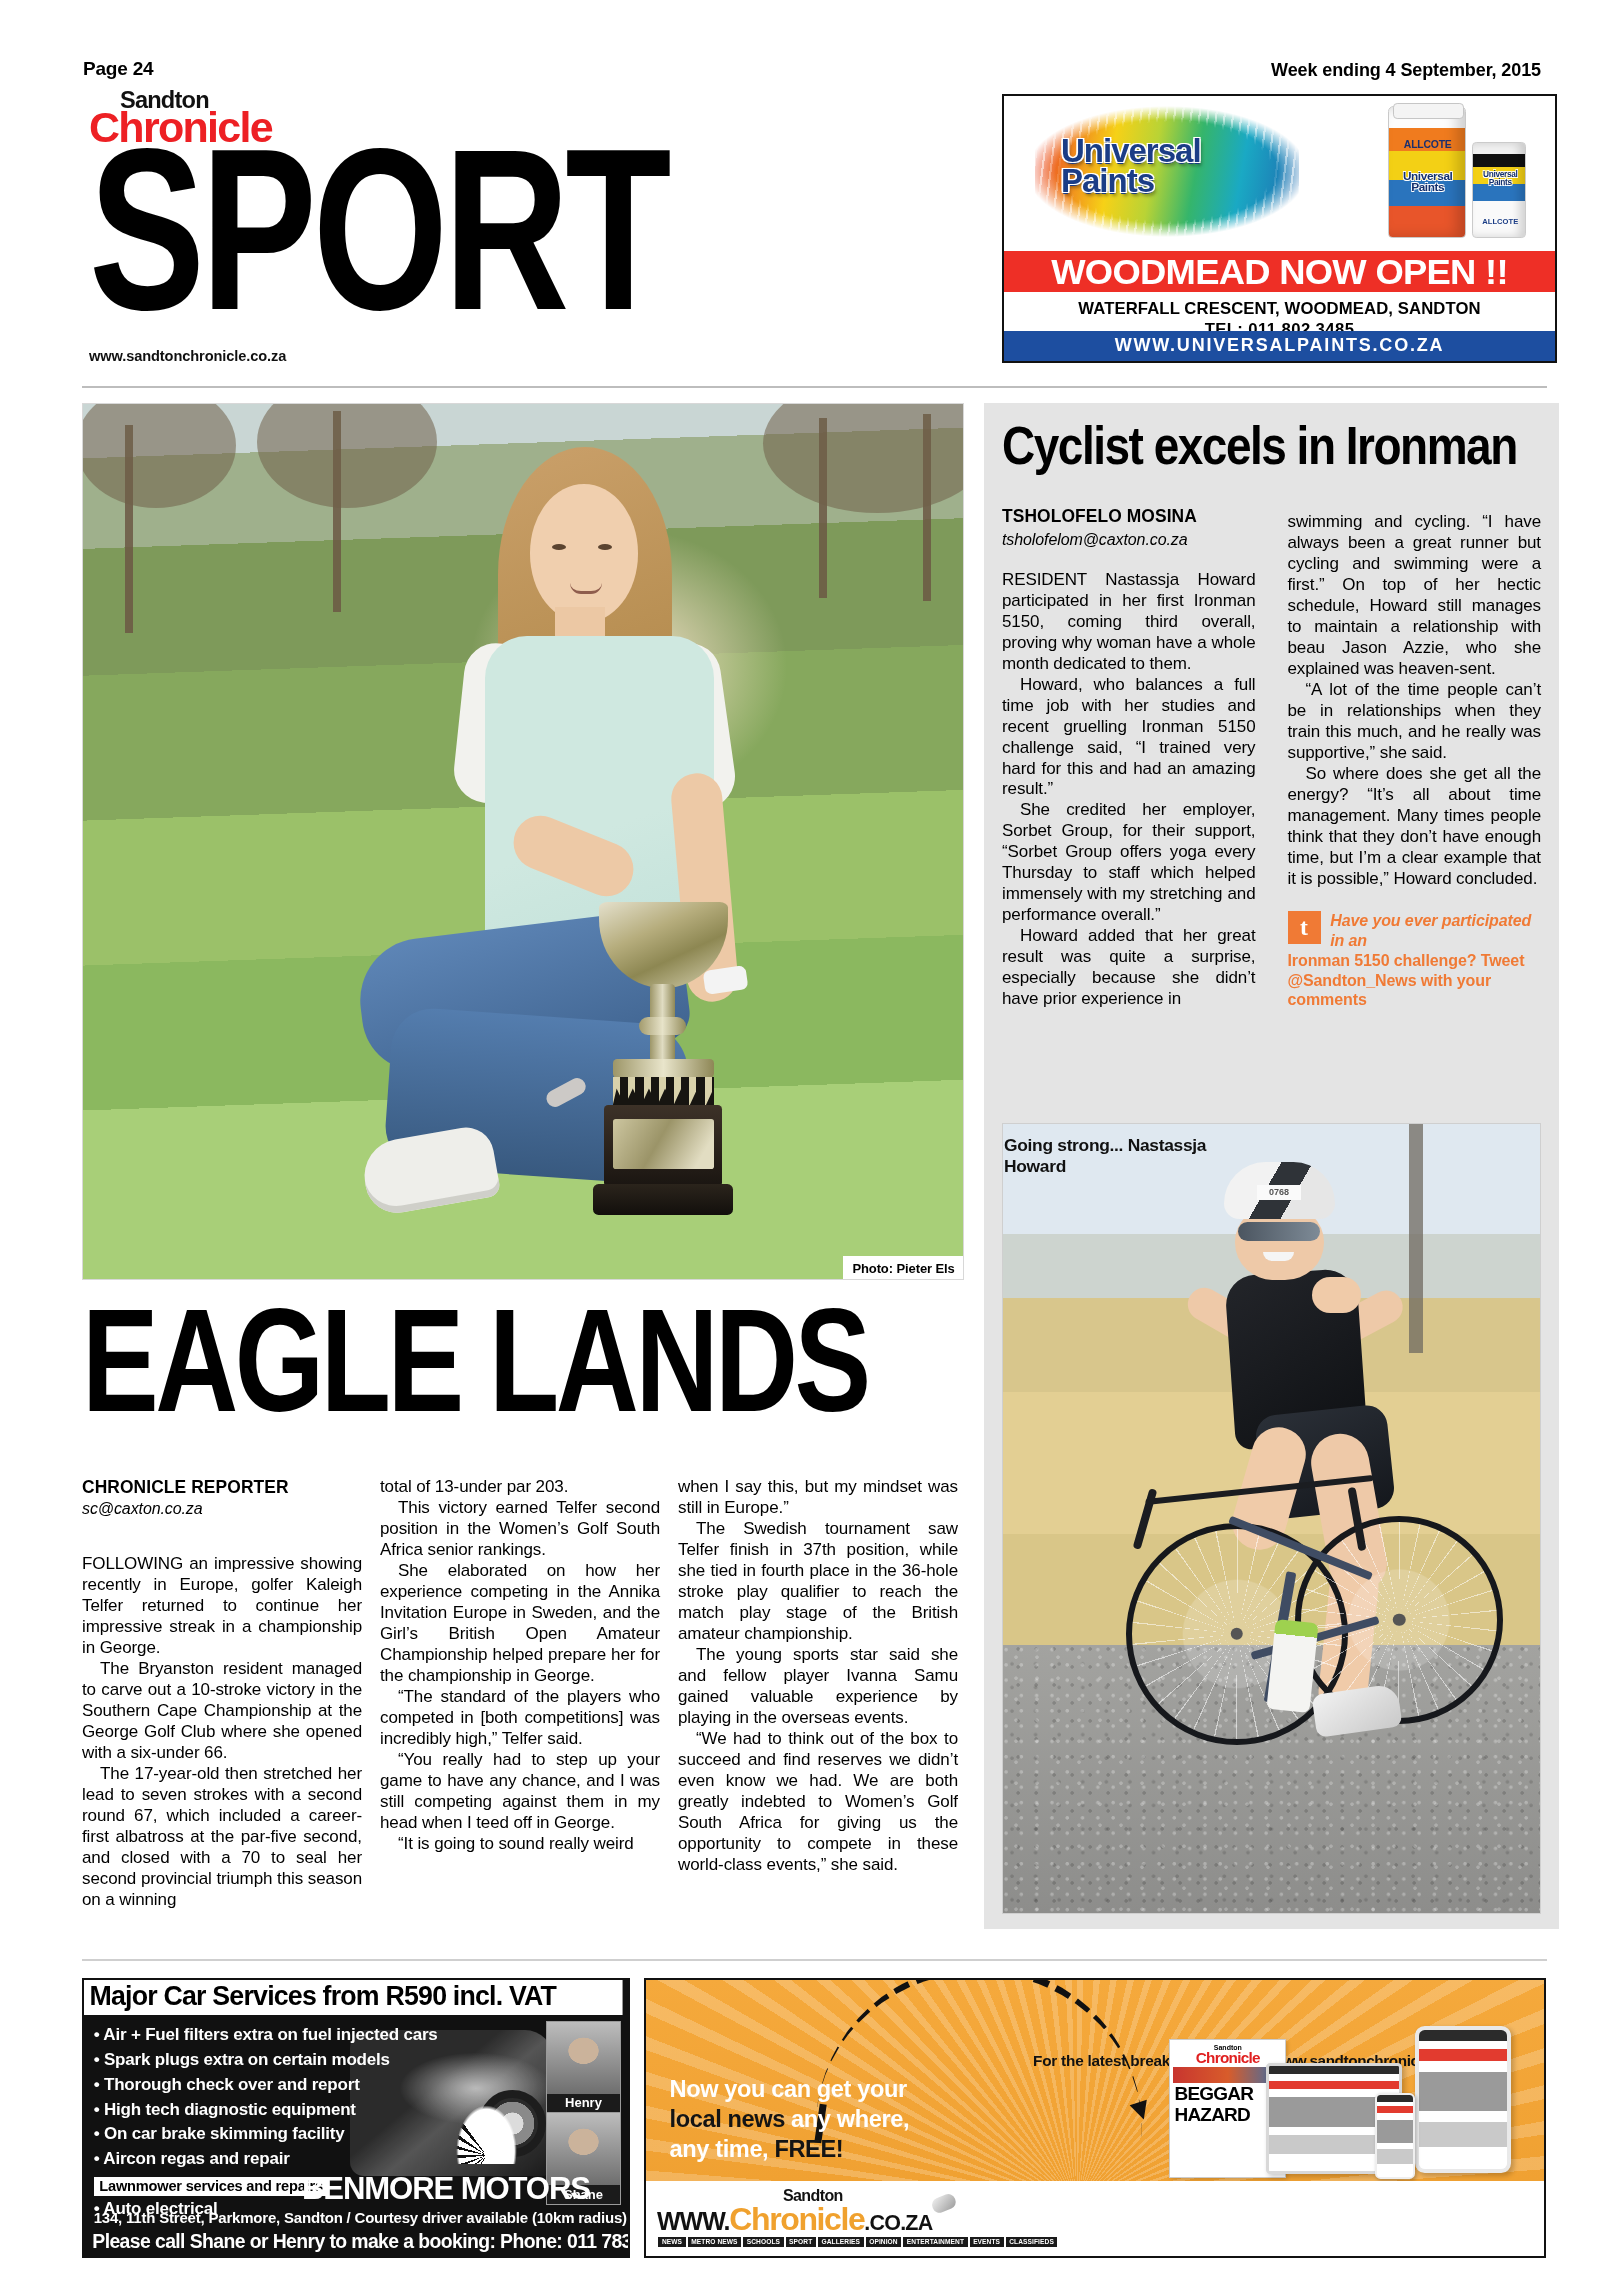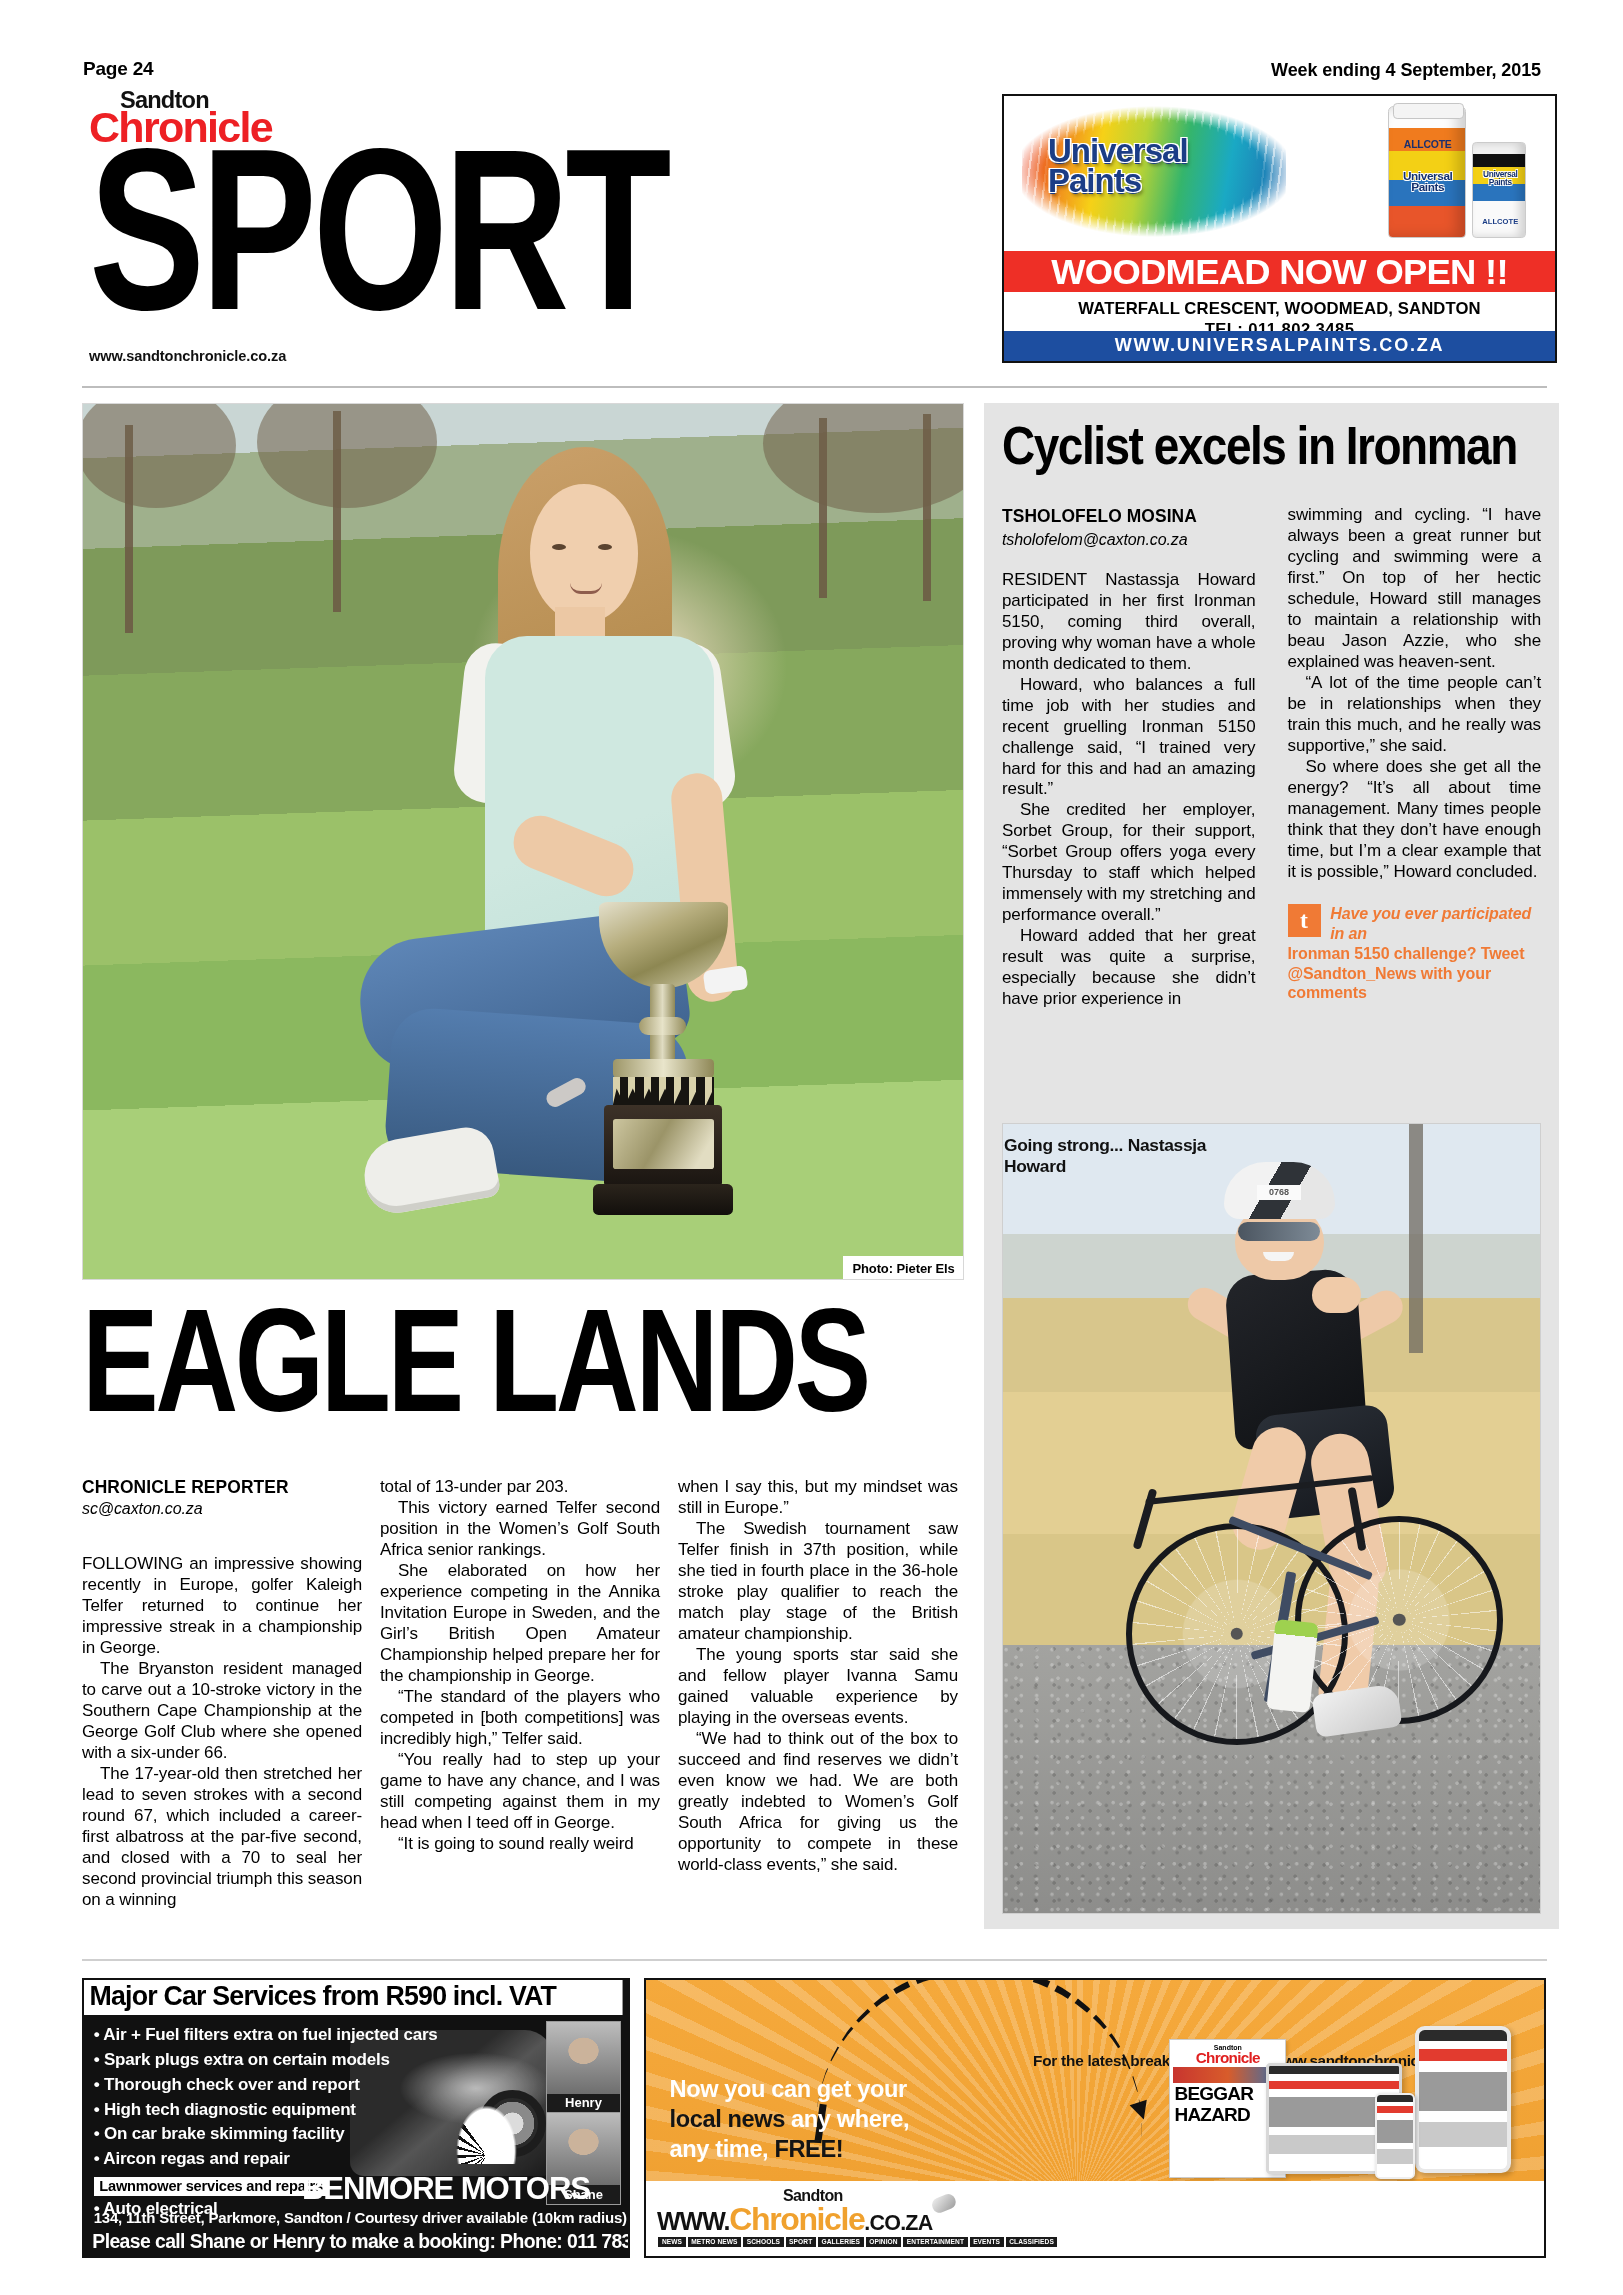--- a/index.html
+++ b/index.html
@@ -47,21 +47,21 @@
   }
   .masthead-rule {
     position:absolute; left:82px; top:386px; width:1465px; height:2.1px; background:#bdbdbd;
   }
 
   
   .ad-paints {
     position:absolute; left:1002px; top:94px; width:555px; height:269px;
     border:2.8px solid #111; background:#fff; overflow:hidden;
   }
-  .paints-top { position:relative; height:154px; background:#fff; overflow:hidden; }
+  .paints-top { position:relative; height:154px; background:#fff; overflow:hidden;margin-left:13px; }
   .rainbow-splash {
     position:absolute; left:18px; top:5.6px; width:264px; height:139px;
     background: linear-gradient(100deg,
       #e8342a 0%, #ef7a20 14%, #f6d117 30%, #b9d335 45%,
       #35b56b 60%, #1aa9c4 76%, #1f63ad 100%);
     -webkit-mask-image: radial-gradient(ellipse 70% 62% at 50% 50%, #000 60%, transparent 76%);
     mask-image: radial-gradient(ellipse 70% 62% at 50% 50%, #000 60%, transparent 76%);
     filter: blur(0.3px);
   }
   .rainbow-edge {
@@ -254,21 +254,21 @@
   .right-panel {
     position:absolute; left:984px; top:403px; width:575px; height:1526px;
     background:#e4e4e4;
   }
   .right-head {
     padding:15.3px 19.4px 0 18px;
     font-size:46px; font-weight:bold; letter-spacing:-1.5px; line-height:0.96;
     transform:scaleY(1.16); transform-origin:left top;
     font-family:"Liberation Sans", sans-serif;
   }
-  .right-body { display:flex; gap:32px; padding:43px 18px 0 18px; }
+  .right-body { display:flex; gap:32px; padding:43px 18px 0 18px;align-items:flex-end; }
   .col-2 { width:260px; }
   .rp-byline-name {
     font-size:17.4px; font-weight:bold; letter-spacing:0.1px;
     transform:scaleY(1.05); transform-origin:left top;
   }
   .rp-byline-mail { font-size:16px; font-style:italic; margin-top:4.2px; margin-bottom:21px; letter-spacing:-0.1px; }
   .twitter-box { display:flex; gap:9.7px; margin-top:21px; }
   .twitter-icon {
     flex:0 0 auto; width:33px; height:33px; background:#f07a35;
     display:flex; align-items:center; justify-content:center;

